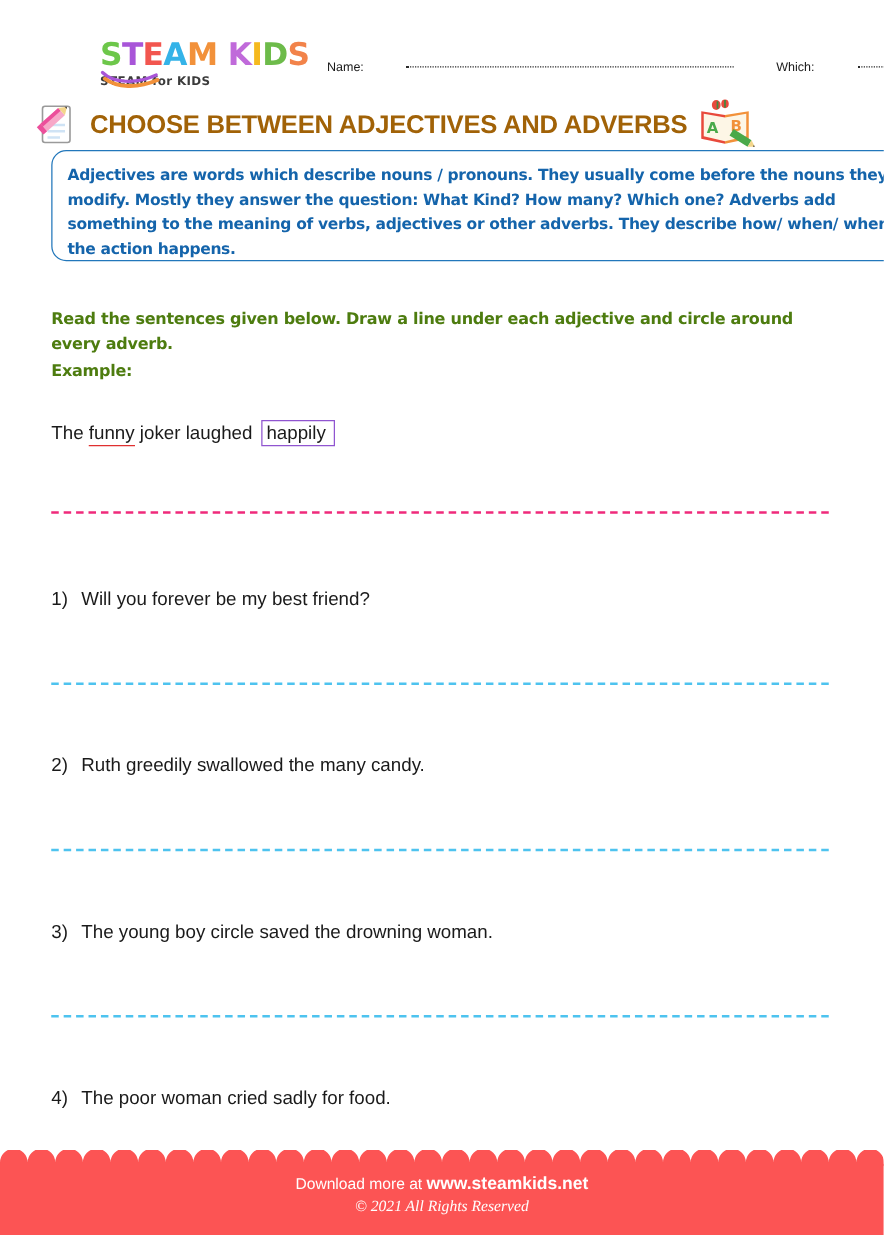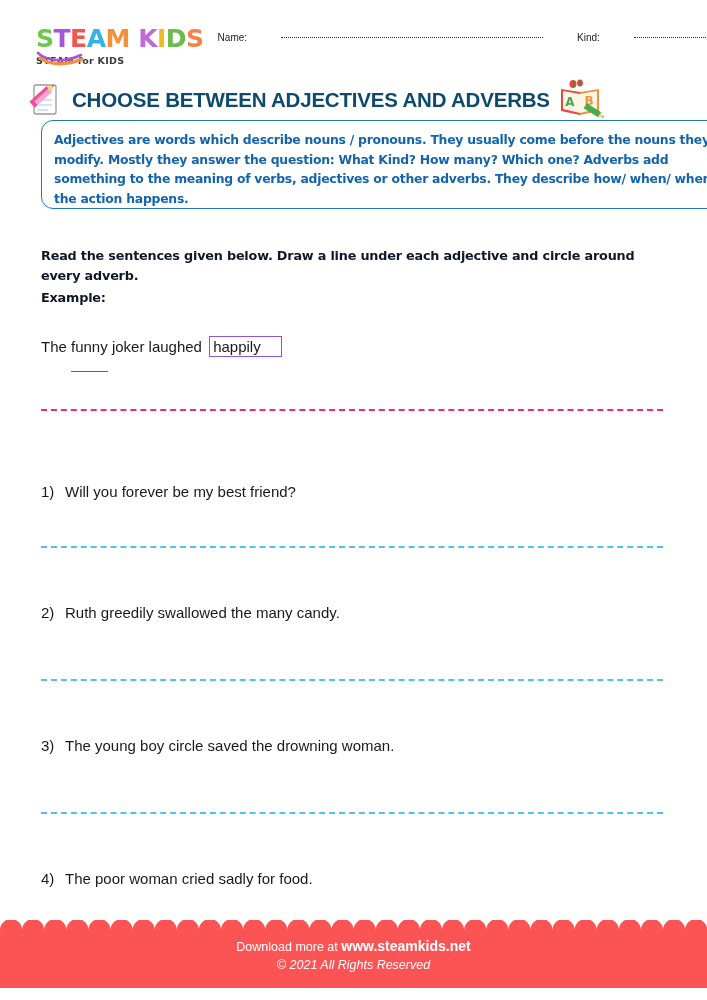--- a/index.html
+++ b/index.html
@@ -17,21 +17,22 @@
   }
 
   
   .header {
     position: absolute;
     top: 26px;
     left: 0;
     width: 707px;
     height: 50px;
     display: flex;
-    align-items: flex-start;
+    align-items: center;
+    padding-left: 44px;
   }
   .logo-block {
     width: 218px;
     padding-left: 36px;
     position: relative;
   }
   .logo-word {
     font-family: "DejaVu Sans", sans-serif;
     font-weight: 700;
     font-size: 25px;
@@ -93,21 +94,21 @@
   .pencil-icon {
     width: 40px;
     height: 40px;
     margin-left: 26px;
     flex: 0 0 auto;
   }
   .title-text {
     font-family: "Liberation Sans", sans-serif;
     font-weight: 700;
     font-size: 20.5px;
-    color: #0c4a6e;
+    color: #a16207;
     letter-spacing: -0.2px;
     margin-left: 6px;
     white-space: nowrap;
   }
   .book-icon {
     width: 48px;
     height: 44px;
     margin-left: 8px;
     flex: 0 0 auto;
   }
@@ -135,44 +136,44 @@
   
   .read-instructions {
     position: absolute;
     top: 246px;
     left: 41px;
     width: 620px;
     font-family: "DejaVu Sans", sans-serif;
     font-weight: 700;
     font-size: 12.8px;
     line-height: 20px;
-    color: #0f172a;
+    color: #4d7c0f;
     letter-spacing: -0.2px;
   }
   .example-label {
     margin-top: 2px;
   }
 
   
   .example-line {
     position: absolute;
     top: 338px;
     left: 41px;
     font-family: "Liberation Sans", sans-serif;
     font-size: 15px;
     color: #1a1a1a;
     white-space: nowrap;
   }
   .adj-underline {
     border-bottom: 1.8px solid #e03030;
-    padding-bottom: 16px;
+    padding-bottom: 1px;
   }
   .adv-box {
     border: 1.6px solid #9055d0;
-    padding: 1px 20px 1px 3px;
+    padding: 1px 6px 1px 3px;
     margin-left: 3px;
   }
 
   
   .divider {
     position: absolute;
     left: 41px;
     width: 622px;
     height: 0;
     border-top: 2px dashed #ef2a7b;
@@ -218,21 +219,21 @@
   .footer-line1 {
     font-family: "Liberation Sans", sans-serif;
     font-size: 12.5px;
     color: #ffffff;
   }
   .footer-line1 .site {
     font-weight: 700;
     font-size: 14px;
   }
   .footer-line2 {
-    font-family: Liberation Sans, sans-serif;
+    font-family: Liberation Serif, serif;
     font-style: italic;
     font-size: 12.5px;
     color: #ffffff;
     margin-top: 4px;
   }
 </style>
 </head>
 <body>
 
 <div class="header">
@@ -242,21 +243,21 @@
     <svg class="logo-swoosh" viewBox="0 0 48 16">
       <path d="M2,3 C10,11 28,13 45,5" stroke="#a855d8" stroke-width="2.6" fill="none" stroke-linecap="round"></path>
       <path d="M4,8 C13,15 30,16 46,9" stroke="#f2913a" stroke-width="3.2" fill="none" stroke-linecap="round"></path>
     </svg>
     <div class="logo-sub">STEAM for KIDS</div>
   </div>
 
   <div class="name-date">
     <span class="field-label">Name:</span>
     <span class="dotline name"></span>
-    <span class="field-label">Kind:</span>
+    <span class="field-label">Which:</span>
     <span class="dotline date"></span>
   </div>
 </div>
 
 <div class="title-row">
 
   <svg class="pencil-icon" viewBox="0 0 40 40">
     <rect x="8" y="5" width="22" height="29" rx="2" fill="#ffffff" stroke="#9a9a9a" stroke-width="1.3"></rect>
     <rect x="12" y="19" width="14" height="2" fill="#cfe3f5"></rect>
     <rect x="12" y="24" width="14" height="2" fill="#cfe3f5"></rect>
@@ -301,21 +302,21 @@
 
 <div class="example-line">
   <span>The </span><span class="adj-underline">funny</span><span> joker laughed </span><span class="adv-box">happily</span>
 </div>
 
 <div id="body-slot">
     <div class="divider" style="top: 409px; border-top-color: rgb(239, 42, 123);"></div>
     <div class="divider" style="top: 546px; border-top-color: rgb(78, 195, 239);"></div>
     <div class="divider" style="top: 679px; border-top-color: rgb(78, 195, 239);"></div>
     <div class="divider" style="top: 812px; border-top-color: rgb(78, 195, 239);"></div>
-    <div class="question" style="top: 471px; margin-top: 12px;"><span class="q-num">1)</span><span>Will you forever be my best friend?</span></div>
+    <div class="question" style="top: 471px;"><span class="q-num">1)</span><span>Will you forever be my best friend?</span></div>
     <div class="question" style="top: 604px;"><span class="q-num">2)</span><span>Ruth greedily swallowed the many candy.</span></div>
     <div class="question" style="top: 737px;"><span class="q-num">3)</span><span>The young boy circle saved the drowning woman.</span></div>
     <div class="question" style="top: 870px;"><span class="q-num">4)</span><span>The poor woman cried sadly for food.</span></div>
   </div>
 
 <div class="footer">
   <svg class="scallop" viewBox="0 0 707 13" preserveAspectRatio="none">
     <g id="scallop-g">
         <path d="M0,13 L0,10 A11.05,11.05 0 0 1 22.1,10 A11.05,11.05 0 0 1 44.2,10 A11.05,11.05 0 0 1 66.30000000000001,10 A11.05,11.05 0 0 1 88.4,10 A11.05,11.05 0 0 1 110.5,10 A11.05,11.05 0 0 1 132.6,10 A11.05,11.05 0 0 1 154.7,10 A11.05,11.05 0 0 1 176.79999999999998,10 A11.05,11.05 0 0 1 198.89999999999998,10 A11.05,11.05 0 0 1 220.99999999999997,10 A11.05,11.05 0 0 1 243.09999999999997,10 A11.05,11.05 0 0 1 265.2,10 A11.05,11.05 0 0 1 287.3,10 A11.05,11.05 0 0 1 309.40000000000003,10 A11.05,11.05 0 0 1 331.50000000000006,10 A11.05,11.05 0 0 1 353.6000000000001,10 A11.05,11.05 0 0 1 375.7000000000001,10 A11.05,11.05 0 0 1 397.8000000000001,10 A11.05,11.05 0 0 1 419.90000000000015,10 A11.05,11.05 0 0 1 442.00000000000017,10 A11.05,11.05 0 0 1 464.1000000000002,10 A11.05,11.05 0 0 1 486.2000000000002,10 A11.05,11.05 0 0 1 508.30000000000024,10 A11.05,11.05 0 0 1 530.4000000000002,10 A11.05,11.05 0 0 1 552.5000000000002,10 A11.05,11.05 0 0 1 574.6000000000003,10 A11.05,11.05 0 0 1 596.7000000000003,10 A11.05,11.05 0 0 1 618.8000000000003,10 A11.05,11.05 0 0 1 640.9000000000003,10 A11.05,11.05 0 0 1 663.0000000000003,10 A11.05,11.05 0 0 1 685.1000000000004,10 A11.05,11.05 0 0 1 707.2000000000004,10 L707,13 Z" fill="#fc5454"></path>
       </g>

